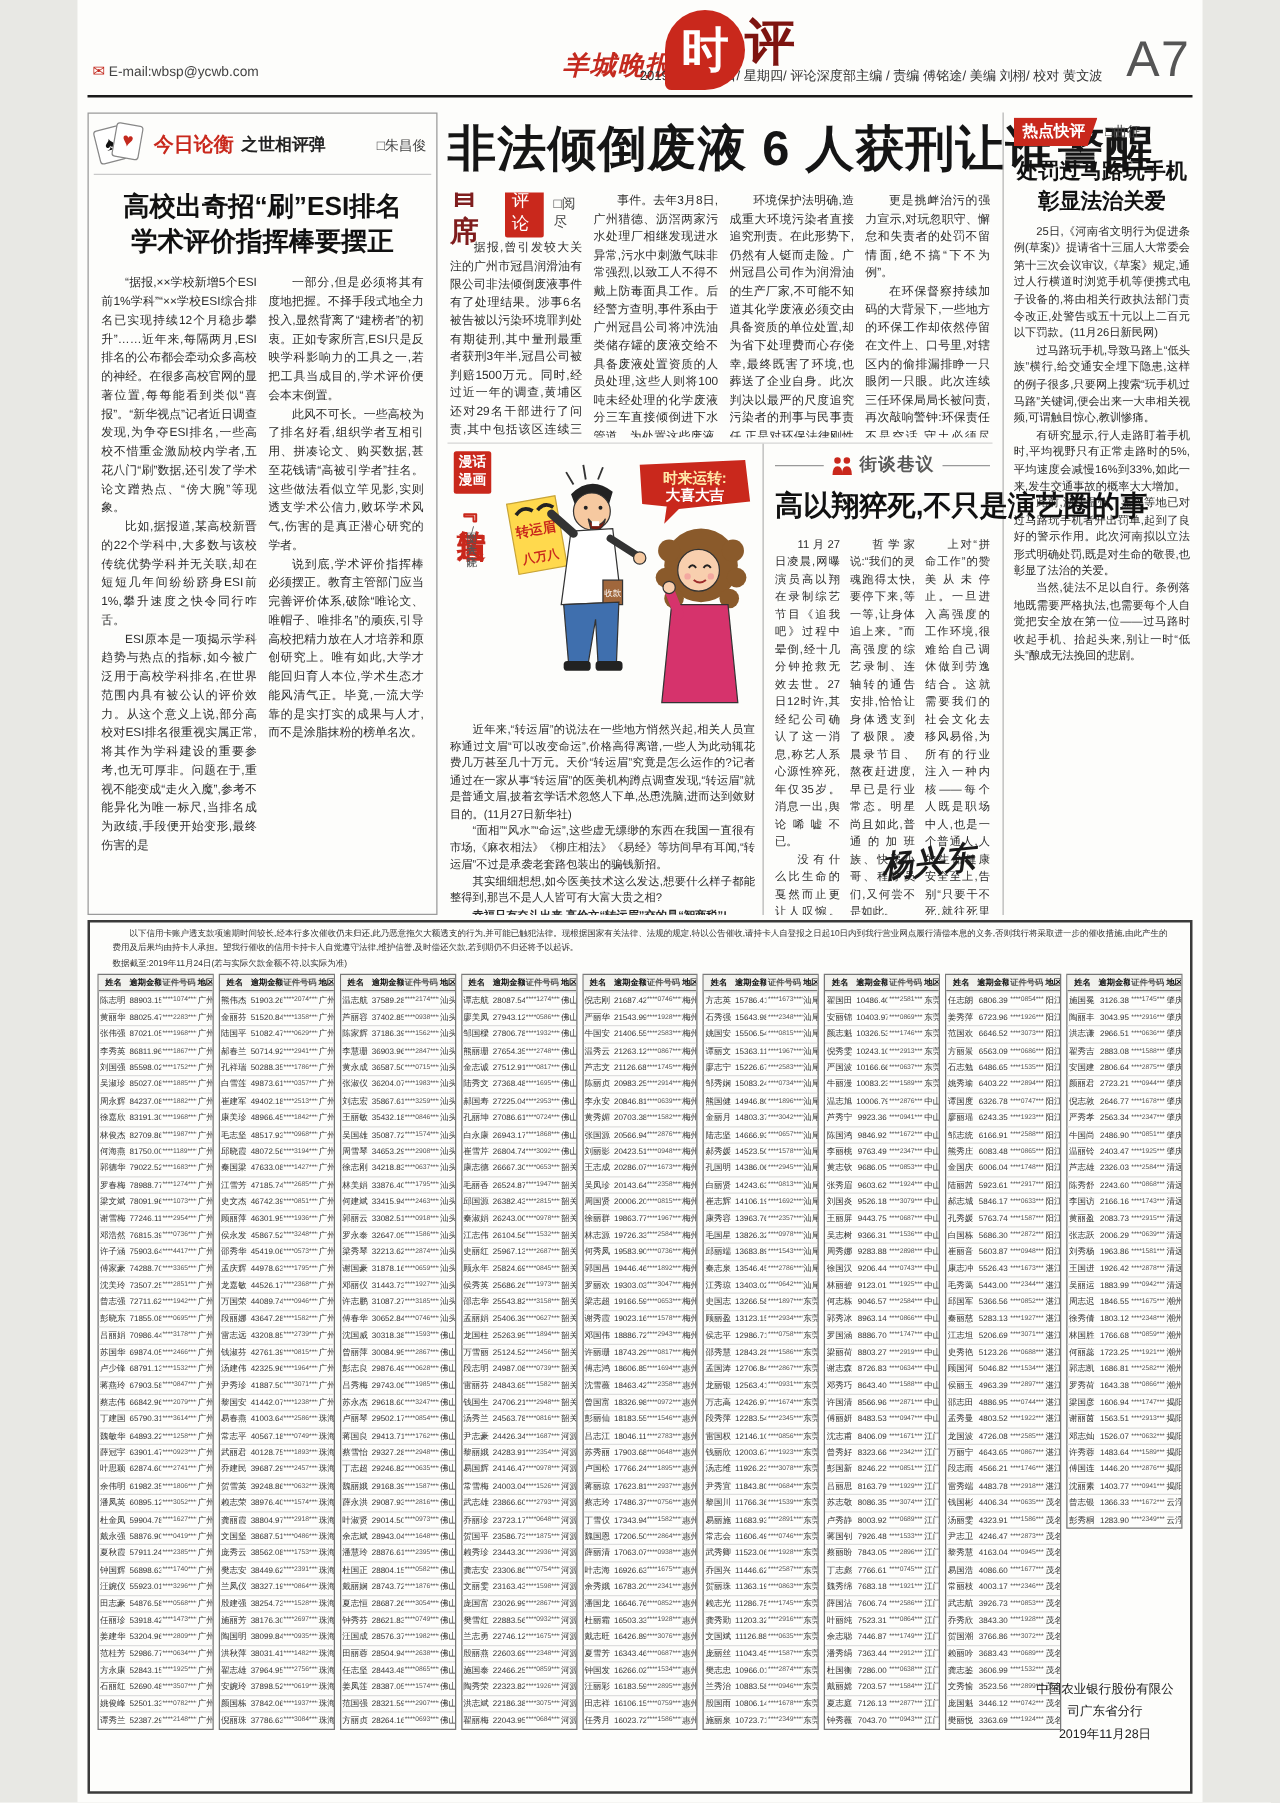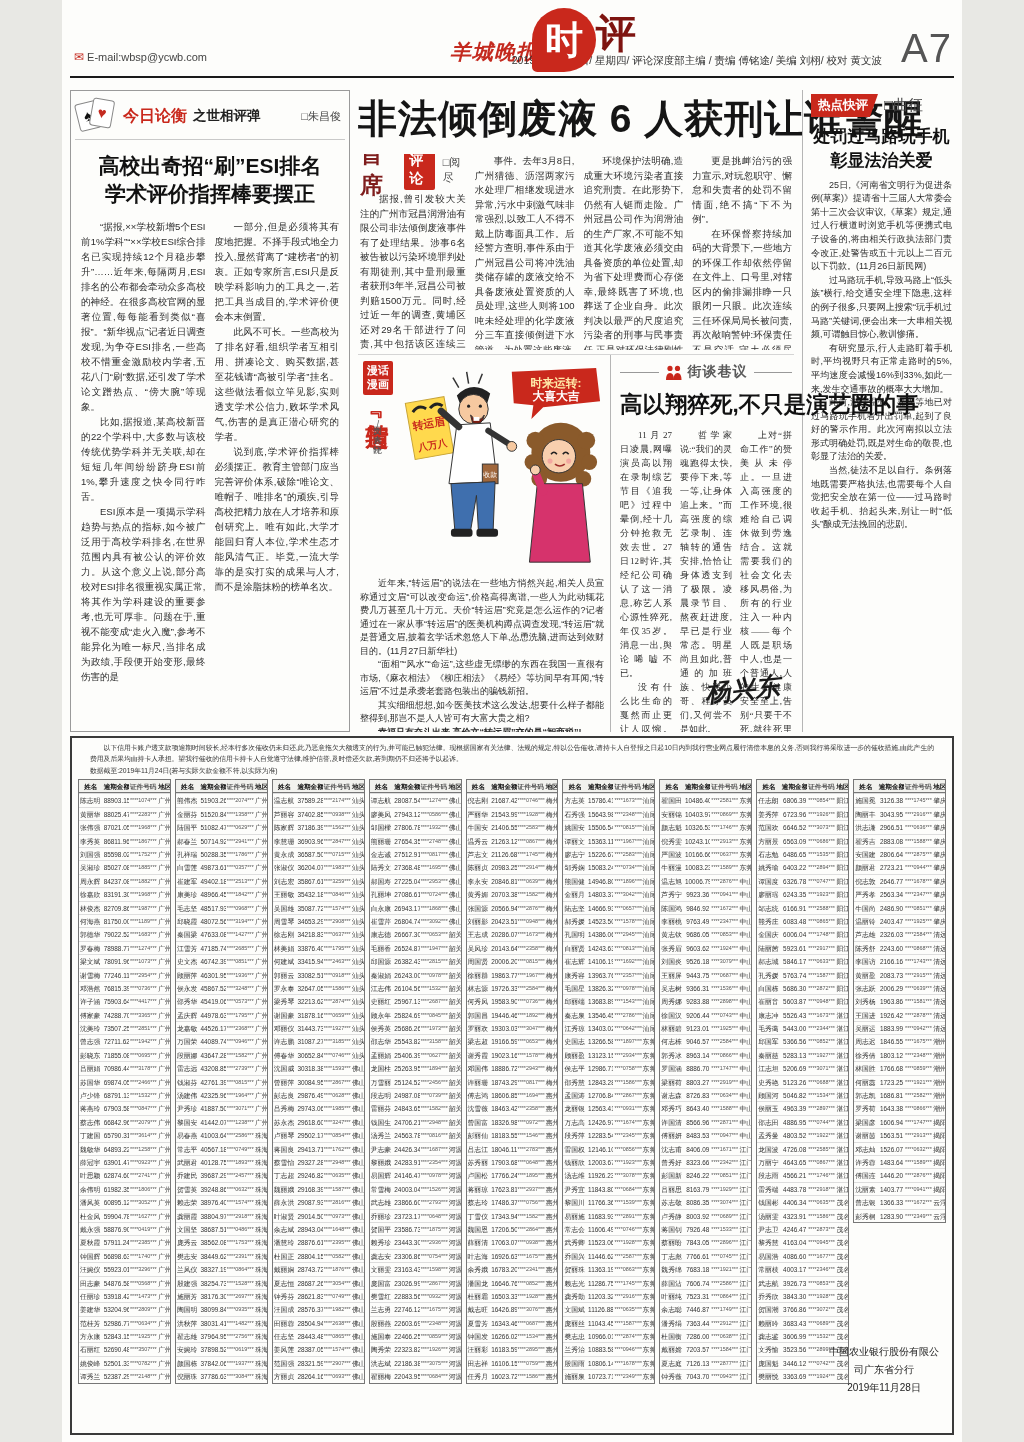--- a/index.html
+++ b/index.html
@@ -37,50 +37,50 @@
   .tcol { flex:1; overflow:hidden; font-size:9.5px; line-height:15px; text-align:justify; color:#2c2c2c; }
   .tcol p { text-indent:2em; }
 
   
   .center { flex:1; display:flex; flex-direction:column; min-width:0; }
   .headline { text-align:right; font-size:39px; font-weight:bold; color:#151515; letter-spacing:1px; margin:2px 0 8px; white-space:nowrap; }
   .chief { height:196px; display:flex; gap:9px; padding:0 2px; overflow:hidden; }
   .chief-col1 { flex:1; display:flex; flex-direction:column; overflow:hidden; }
   .chief-badge-row { display:flex; align-items:center; gap:8px; height:32px; margin-bottom:6px; }
   .cb-main { color:#7f1d1d; font-size:23px; font-weight:bold; letter-spacing:2px; }
-  .cb-sub { background:#c9281c; color:#fff; font-size:14px; font-weight:bold; padding:2px 5px; border-radius:2px; }
+  .cb-sub { background:#c9281c; color:#fff; font-size:14px; font-weight:normal; padding:2px 5px; border-radius:2px; }
   .chief-author { font-size:11px; color:#444; }
   .chief .tcol { font-size:9.5px; line-height:14.5px; }
 
   .mid { flex:1; display:flex; margin-top:4px; border-top:1px solid #d5d5d5; min-height:0; }
   .cartoon-col { width:252px; flex:none; padding:6px 6px 0 2px; display:flex; flex-direction:column; }
   .cartoon-top { display:flex; height:212px; }
   .cartoon-left { width:36px; flex:none; display:flex; flex-direction:column; align-items:center; }
   .mh-badge { background:#c9281c; color:#fff; font-size:11px; font-weight:bold; text-align:center; line-height:1.25; padding:3px 4px; border-radius:2px; }
   .v-title { writing-mode:vertical-rl; text-orientation:upright; color:#c9281c; font-size:23px; font-weight:bold; margin-top:8px; letter-spacing:2px; }
   .v-credit { writing-mode:vertical-rl; text-orientation:upright; font-size:8.5px; color:#555; margin-top:6px; }
   .cartoon-svg { flex:1; }
   .cartoon-body { flex:1; overflow:hidden; font-size:9px; line-height:13.5px; text-align:justify; color:#2c2c2c; margin-top:4px; }
   .cartoon-body p { text-indent:2em; }
   .cartoon-body p.last { font-weight:bold; }
 
   .street-col { flex:1; border-left:1px solid #b5b5b5; padding:8px 2px 0 9px; display:flex; flex-direction:column; min-width:0; position:relative; }
   .street-band { display:flex; align-items:center; justify-content:center; gap:6px; }
   .street-band .line { flex:1; height:1px; background:#999; }
   .street-name { font-size:14px; font-weight:bold; color:#5a5a5a; letter-spacing:1px; }
   .street-title { text-align:right; font-size:22.5px; font-weight:bold; color:#111; margin:8px 0 8px; white-space:nowrap; }
-  .street-cols { flex:1; display:flex; gap:8px; overflow:hidden;font-family:Liberation Serif, serif; }
+  .street-cols { flex:1; display:flex; gap:8px; overflow:hidden; }
   .street-cols .tcol { font-size:9px; line-height:14px; }
   .signature { position:absolute; right:14px; bottom:26px; font-size:25px; font-weight:bold; font-style:italic; font-family:"DejaVu Serif", serif; color:#1a1a1a; transform:rotate(-6deg); }
 
   
   .right-box { width:152px; flex:none; border-left:1px solid #b5b5b5; padding:4px 2px 0 8px; display:flex; flex-direction:column; }
   .hot-row { display:flex; align-items:center; gap:6px; }
   .hot-badge { background:#c9281c; color:#fff; font-size:12.5px; font-weight:bold; padding:3px 10px 3px 7px; clip-path:polygon(0 0,100% 0,88% 100%,0 100%); }
-  .hot-author { font-size:15px; color:#444; }
+  .hot-author { font-size:11px; color:#444; }
   .hot-title { text-align:center; font-size:17px; font-weight:bold; line-height:1.4; margin:8px 0 6px; color:#111; }
   .hot-body { flex:1; overflow:hidden; font-size:9px; line-height:13.6px; text-align:justify; color:#2c2c2c; }
   .hot-body p { text-indent:2em; }
 
   
   .bank-box { position:absolute; top:736px; left:8px; right:8px; bottom:7px; border:2px solid #3a3a3a; padding:5px 6px; background:#fdfdfb; }
   .bank-title { text-align:center; font-size:24px; font-weight:bold; color:#111; margin:2px 0 4px; }
   .bank-notice { font-size:6.8px; line-height:1.55; color:#333; padding:0 12px; text-align:justify; }
   .bank-notice .ind { text-indent:2em; display:block; }
   .bank-note2 { font-size:6.8px; color:#333; padding:2px 12px 3px; }

